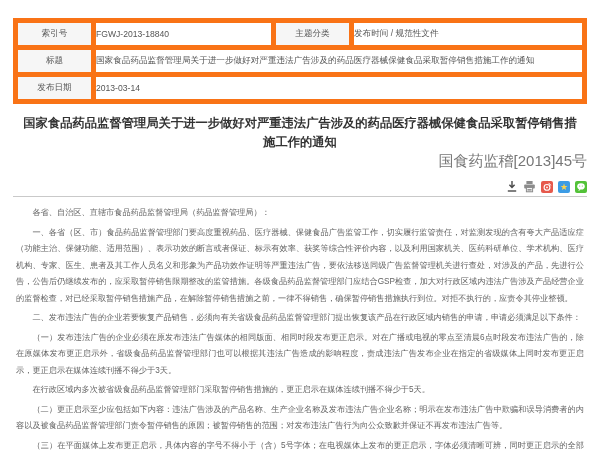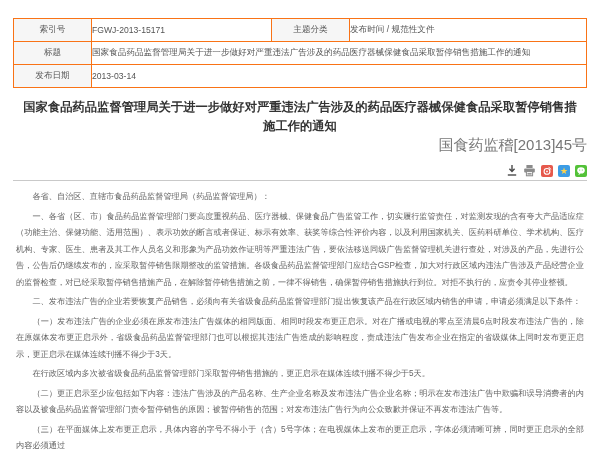--- a/index.html
+++ b/index.html
@@ -6,21 +6,21 @@
   body {
     width:600px; height:450px; overflow:hidden;
     background:#ffffff;
     font-family:"Liberation Sans", "DejaVu Sans", sans-serif;
   }
   .page { padding:18px 13px 0 13px; }
 
   
   table.meta { border-collapse:collapse; width:100%; table-layout:fixed; }
   table.meta td {
-    border:1px solid #f97316; height:22px; padding:0;
+    border:5px solid #f97316; height:22px; padding:0;
     font-size:8.6px; color:#555; white-space:nowrap; overflow:hidden;
   }
   td.mlabel { background:#f6f6f6; text-align:center; color:#666; }
   td.mvalue { padding-left:12px; }
   col.c-label { width:78px; }
   col.c-val1  { width:180px; }
 
   
   .title {
     margin:10px 6px 0 6px; font-size:12.3px; font-weight:bold; color:#333;
@@ -57,21 +57,21 @@
   <table class="meta">
     <colgroup>
       <col class="c-label">
         <col class="c-val1">
         <col class="c-label">
         <col>
     </colgroup>
     <tbody>
         <tr>
       <td class="mlabel">索引号</td>
-      <td class="mvalue">FGWJ-2013-15171</td>
+      <td class="mvalue">FGWJ-2013-18840</td>
       <td class="mlabel">主题分类</td>
       <td class="mvalue">发布时间 / 规范性文件</td>
     </tr>
     <tr>
       <td class="mlabel">标题</td>
       <td class="mvalue" colspan="3">国家食品药品监督管理局关于进一步做好对严重违法广告涉及的药品医疗器械保健食品采取暂停销售措施工作的通知</td>
     </tr>
     <tr>
       <td class="mlabel">发布日期</td>
       <td class="mvalue" colspan="3">2013-03-14</td>

